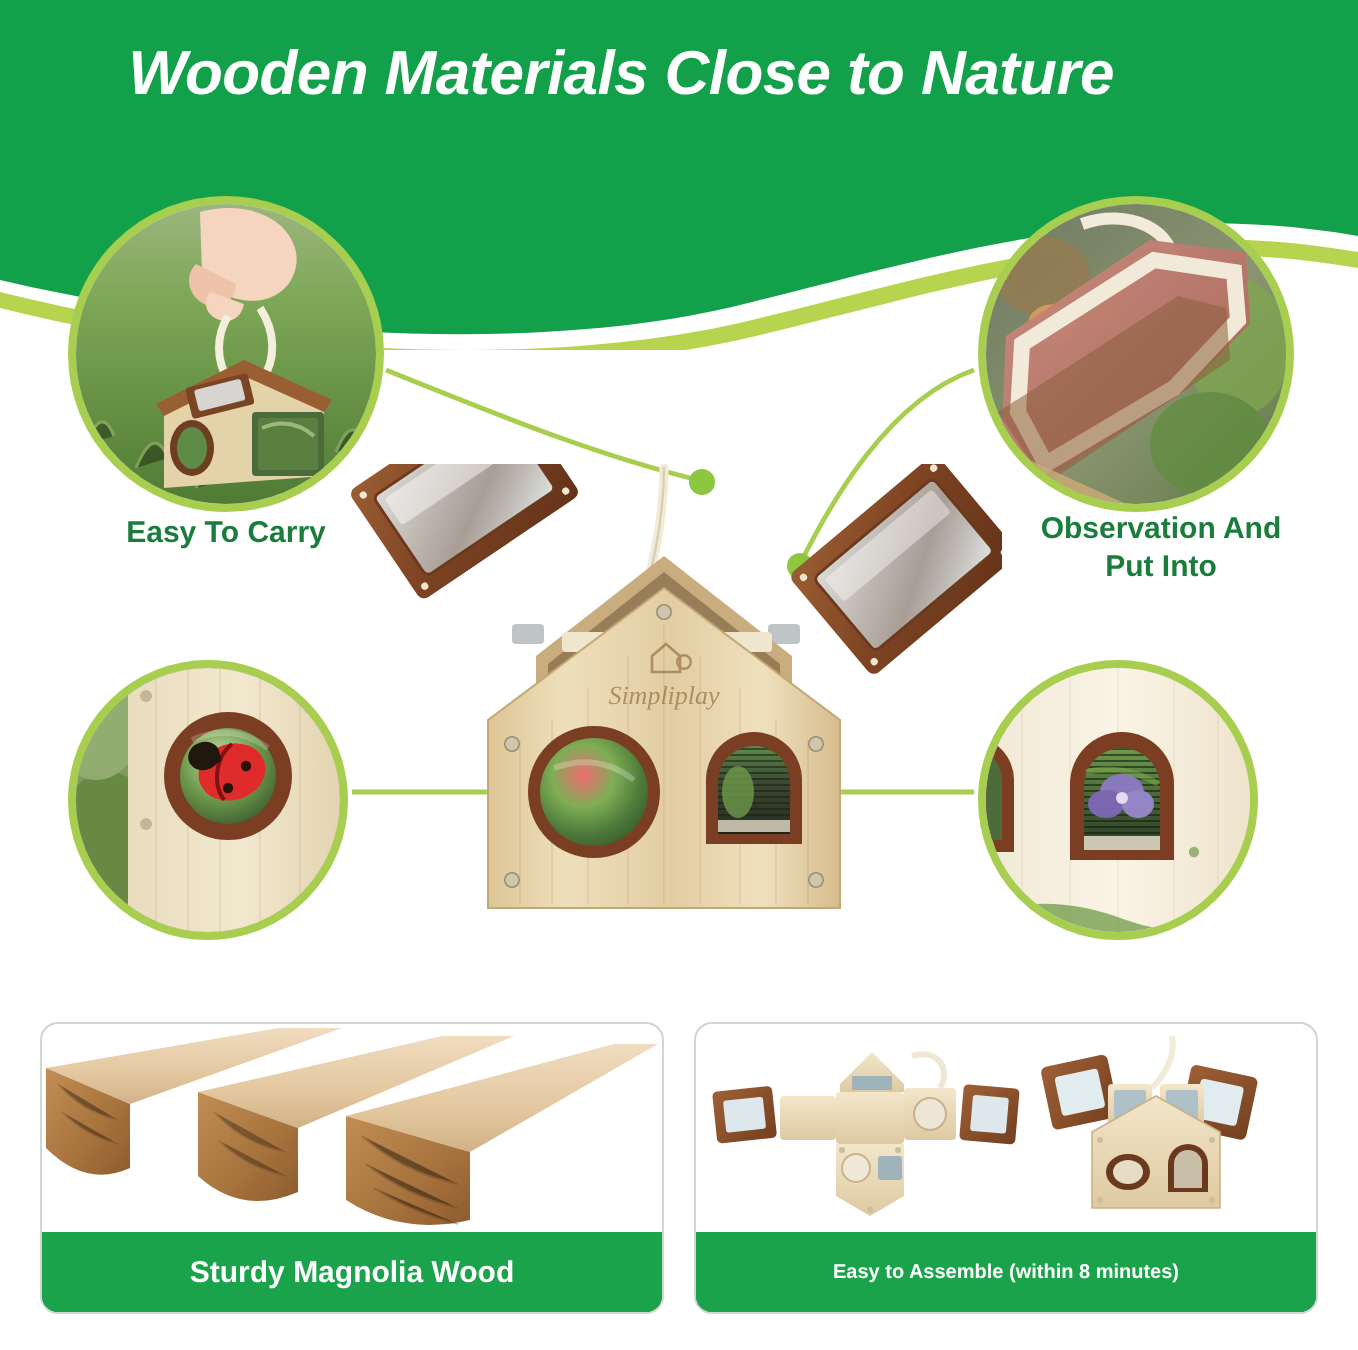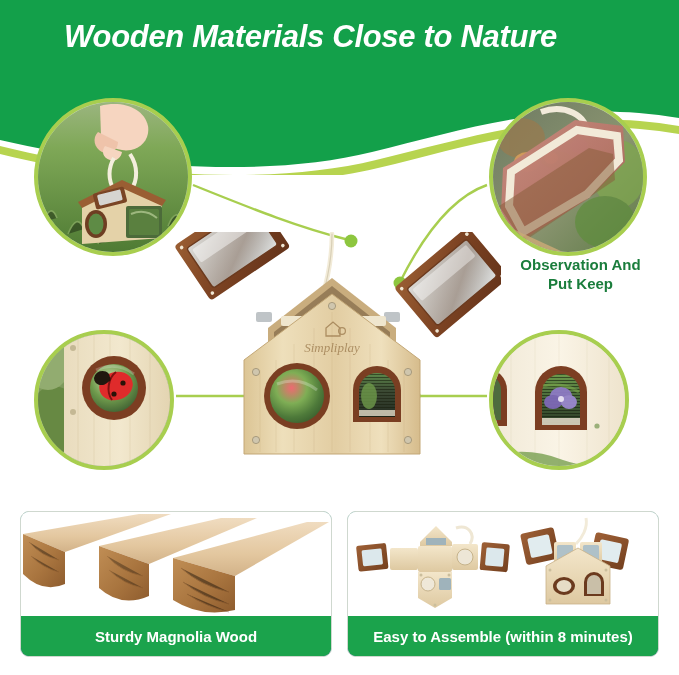--- a/index.html
+++ b/index.html
@@ -67,21 +67,21 @@
   #card-right { left:347px; width:312px; }
   .card .media { position:absolute; left:0; top:0; right:0; height:106px; background:#ffffff; }
   .card-bar {
     position:absolute; left:0; right:0; bottom:0; height:40px;
     background:#1BA34C;
     display:flex; align-items:center; justify-content:center;
     color:#ffffff; font-size:15px; font-weight:bold;
     border-bottom-left-radius:8px; border-bottom-right-radius:8px;
     white-space:nowrap;
   }
-  #card-right .card-bar { font-size:15px; }
+  #card-right .card-bar { font-size:10px; }
 
   svg { display:block; }
 </style>
 </head>
 <body>
 
 <div id="stage">
 
   <div class="banner-wrap">
     <svg class="banner-svg" width="679" height="175" viewBox="0 0 679 175">
@@ -247,20 +247,21 @@
         <rect x="56" y="88" width="32" height="16" rx="2" transform="rotate(-14 72 96)" fill="#7A4525"></rect>
         <rect x="60" y="90" width="24" height="11" rx="1.5" transform="rotate(-14 72 96)" fill="#E6EEF0" opacity="0.85"></rect>
         <rect x="88" y="104" width="36" height="32" rx="2" fill="#4C6B3A"></rect>
         <rect x="91" y="107" width="30" height="26" rx="1.5" fill="#5C8340" opacity="0.9"></rect>
         <path d="M93,112 q14,-6 26,4" stroke="#C9DCA8" stroke-width="2" fill="none" opacity="0.6"></path>
         <ellipse cx="58" cy="122" rx="11" ry="14" fill="#6E3E22"></ellipse>
         <ellipse cx="58" cy="122" rx="7.5" ry="10.5" fill="#5E8B45"></ellipse>
       </g>
     </svg>
   </div>
+  <div class="cap" id="cap-tl">Easy To Carry</div>
 
   <div class="circle" id="c-tr">
     <svg class="photo" width="152" height="152" viewBox="0 0 152 152">
       <defs>
         <linearGradient id="bgB" x1="0" y1="0" x2="1" y2="1">
           <stop offset="0%" stop-color="#6E7A62"></stop>
           <stop offset="55%" stop-color="#8A9470"></stop>
           <stop offset="100%" stop-color="#5D7A45"></stop>
         </linearGradient>
         <linearGradient id="frameB" x1="0" y1="0" x2="1" y2="1">
@@ -288,21 +289,21 @@
         <path d="M10,66 L82,18 L130,24 L132,60 L96,96 L26,140 L8,110 Z" fill="url(#frameB)" opacity="0.97"></path>
         <path d="M28,62 L84,26 L120,32 L122,56 L92,88 L40,118 L26,96 Z" fill="url(#bgB)" opacity="0.0"></path>
         <path d="M18,70 L84,28 L124,34 L126,58 L94,92 L30,130 L16,104 Z" fill="none" stroke="#F2EAD8" stroke-width="8"></path>
         <path d="M6,104 L96,46 L120,52 L122,78 L30,140 Z" fill="#8B5E3C" opacity="0.55"></path>
       </g>
 
       <path d="M0,118 L70,150 L0,152 Z" fill="#C9A977" opacity="0.85"></path>
     </svg>
   </div>
   <div class="cap" id="cap-tr">Observation And
-Put Keep</div>
+Put Into</div>
 
   <div class="circle" id="c-bl">
     <svg class="photo" width="134" height="134" viewBox="0 0 134 134">
       <defs>
         <linearGradient id="panelC" x1="0" y1="0" x2="1" y2="0">
           <stop offset="0%" stop-color="#E9DCBE"></stop>
           <stop offset="50%" stop-color="#F2E8CE"></stop>
           <stop offset="100%" stop-color="#E2D2AE"></stop>
         </linearGradient>
         <radialGradient id="lensC" cx="42%" cy="34%" r="72%">

